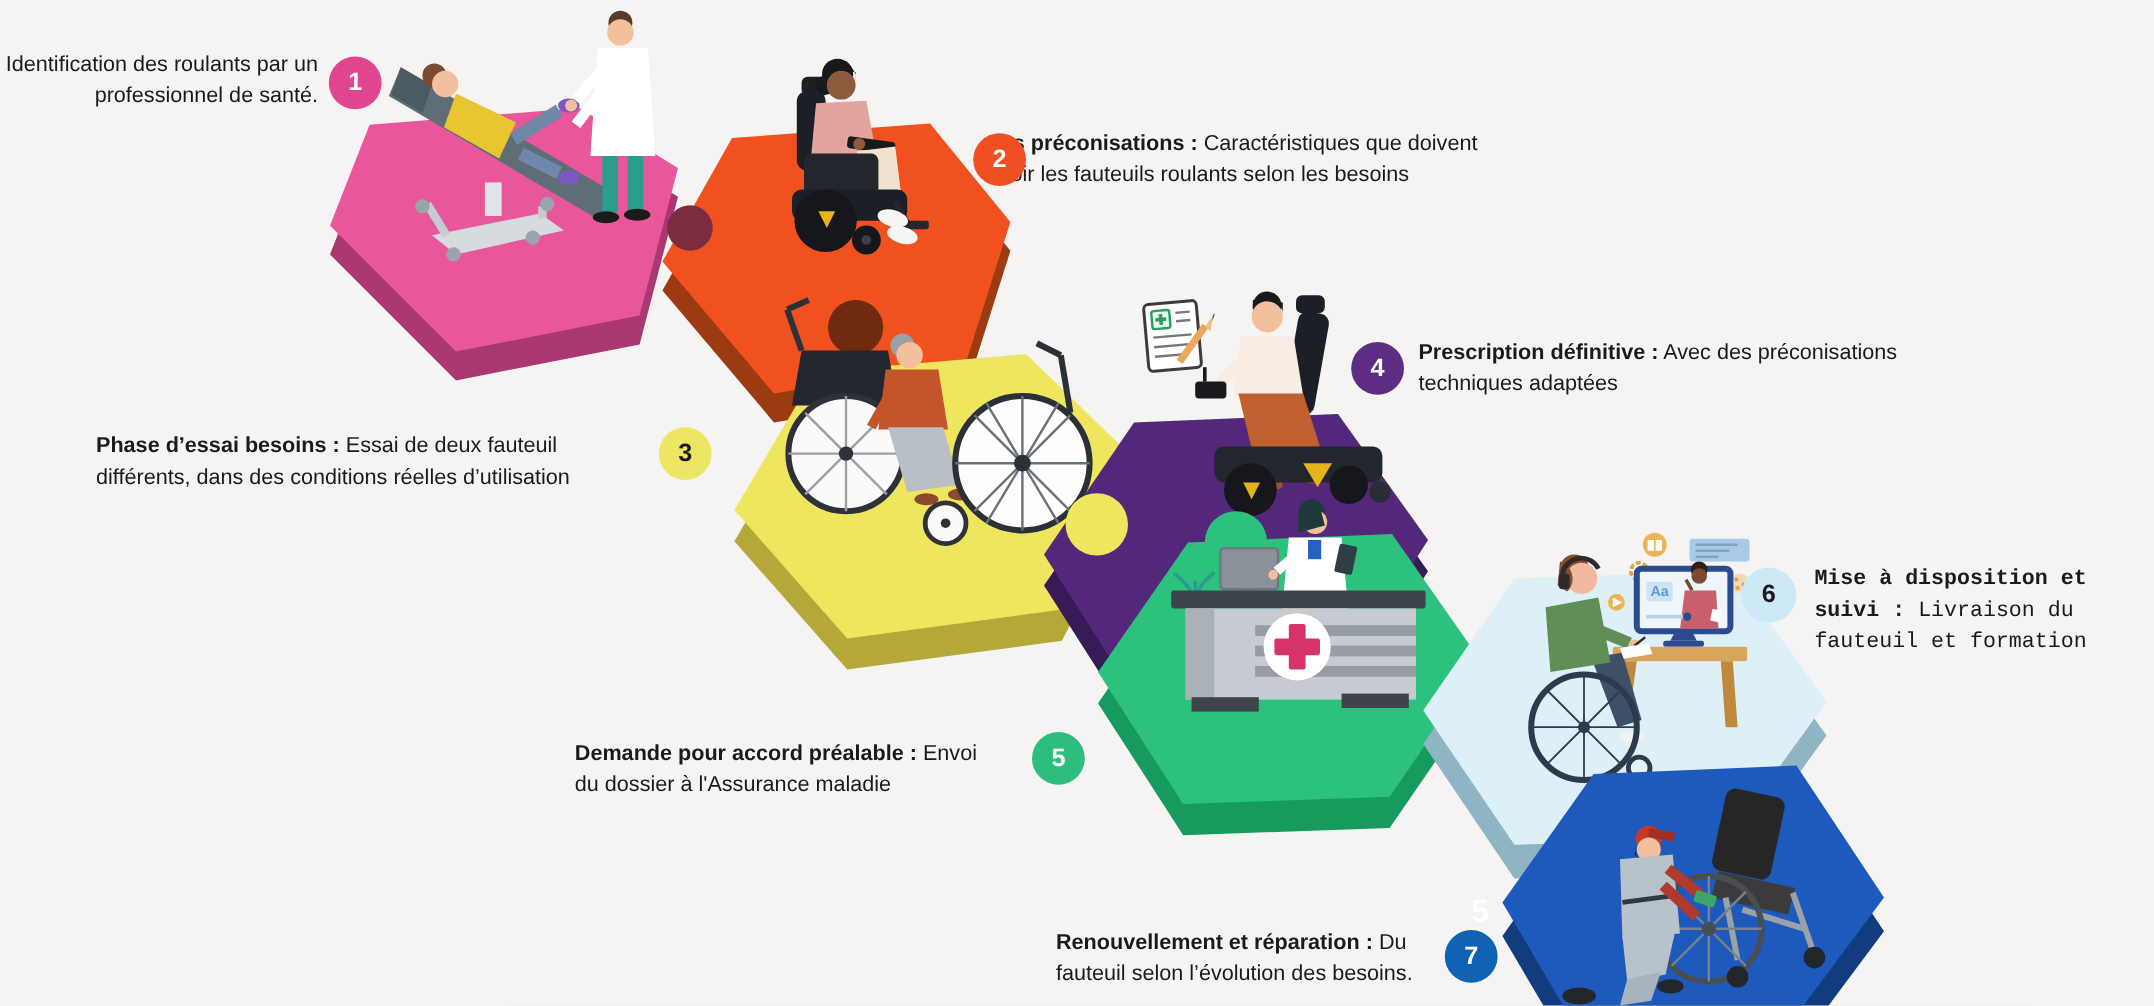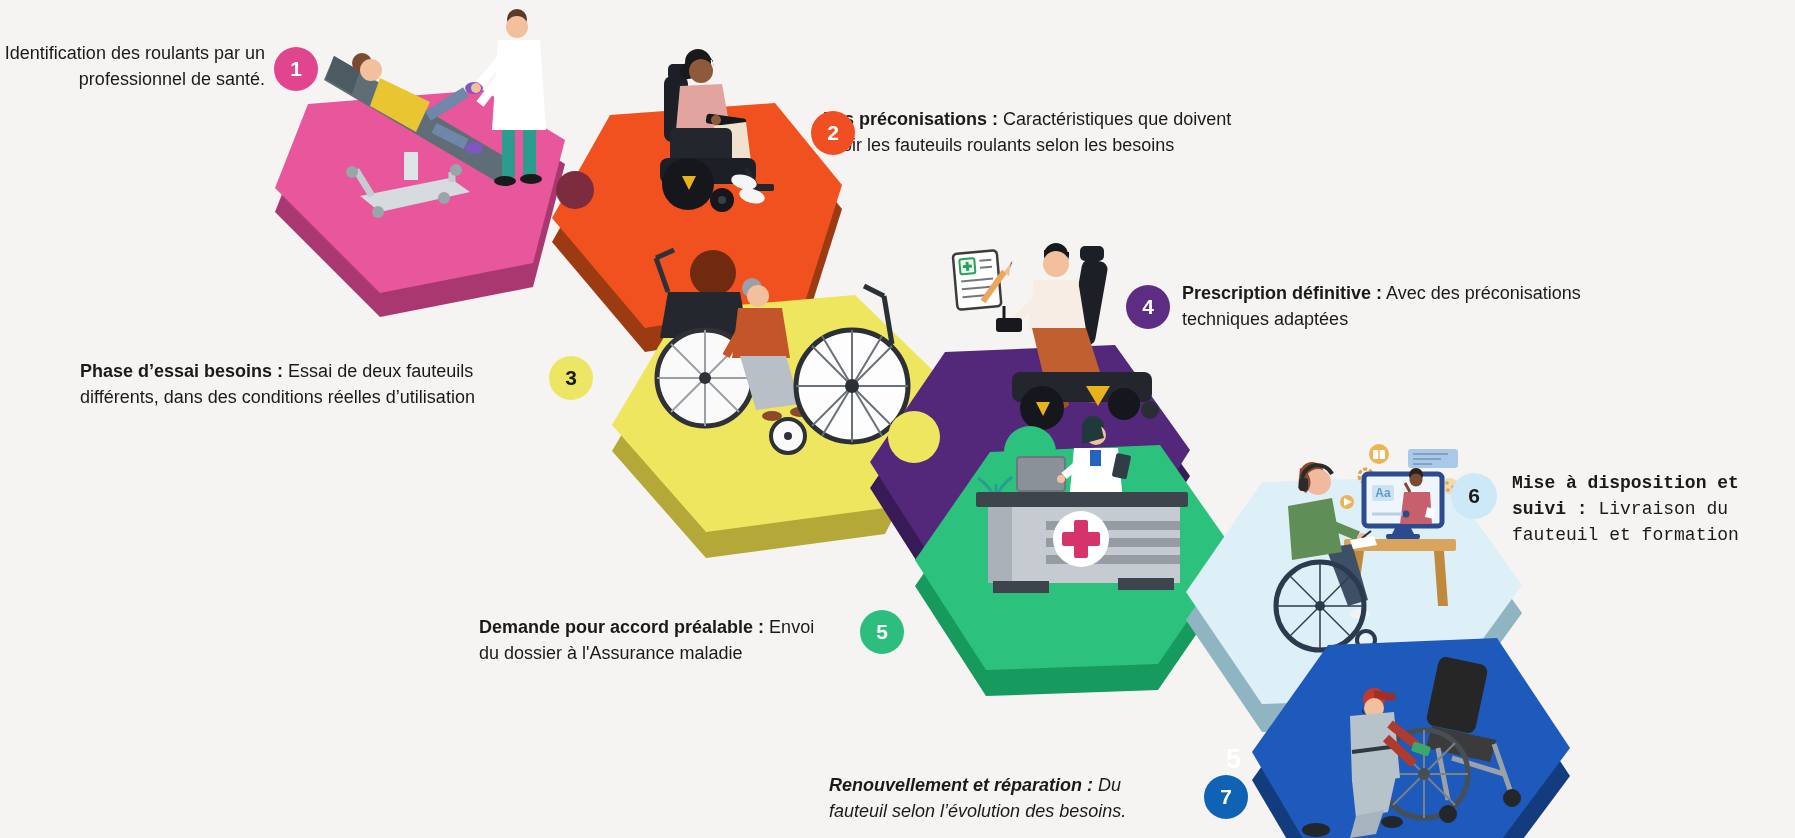--- a/index.html
+++ b/index.html
@@ -322,35 +322,35 @@
   <div class="step-label" style="right:1530px;top:40px;width:300px;text-align:right;">
     <span class="b"></span>
     <span>Identification des roulants par un professionnel de santé.</span>
   </div>
   <div class="step-label" style="left:823px;top:106px;width:450px;">
     <span class="b">Les préconisations :</span>
     <span>Caractéristiques que doivent avoir les fauteuils roulants selon les besoins</span>
   </div>
   <div class="step-label" style="left:80px;top:358px;width:440px;">
     <span class="b">Phase d’essai besoins :</span>
-    <span>Essai de deux fauteuils différents, dans des conditions réelles d’utilisation</span>
+    <span>Essai de deux fauteuil différents, dans des conditions réelles d’utilisation</span>
   </div>
   <div class="step-label" style="left:1182px;top:280px;width:450px;">
     <span class="b">Prescription définitive :</span>
     <span>Avec des préconisations techniques adaptées</span>
   </div>
   <div class="step-label" style="left:479px;top:614px;width:345px;">
     <span class="b">Demande pour accord préalable :</span>
     <span>Envoi du dossier à l'Assurance maladie</span>
   </div>
   <div class="step-label" style="left:1512px;top:470px;width:262px;font-family:Liberation Mono, monospace;">
     <span class="b">Mise à disposition et suivi :</span>
     <span>Livraison du fauteuil et formation</span>
   </div>
-  <div class="step-label" style="left:829px;top:772px;width:315px;font-style:italic;">
+  <div class="step-label" style="left:880px;top:772px;width:315px;">
     <span class="b">Renouvellement et réparation :</span>
     <span>Du fauteuil selon l’évolution des besoins.</span>
   </div>
 
   <div class="badge" style="left: 274px; top: 47px; background-color: rgb(226, 69, 143); color: rgb(255, 255, 255);">1</div>
   <div class="badge" style="left: 811px; top: 111px; background-color: rgb(240, 78, 35); color: rgb(255, 255, 255);">2</div>
   <div class="badge" style="left: 549px; top: 356px; background-color: rgb(236, 230, 100); color: rgb(26, 26, 26);">3</div>
   <div class="badge" style="left: 1126px; top: 285px; background-color: rgb(92, 45, 131); color: rgb(255, 255, 255);">4</div>
   <div class="badge" style="left: 860px; top: 610px; background-color: rgb(45, 190, 127); color: rgb(255, 255, 255);">5</div>
   <div class="badge big" style="left: 1451px; top: 473px; background-color: rgb(205, 233, 248); color: rgb(26, 26, 26);">6</div>

